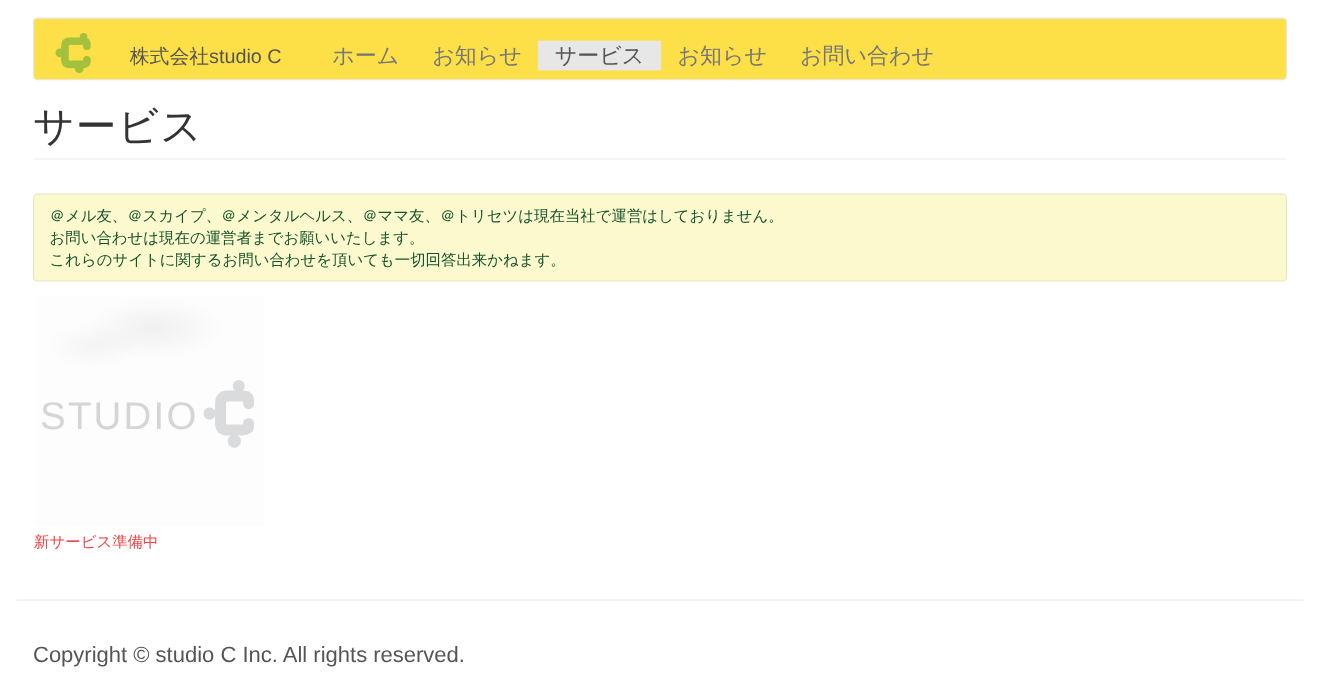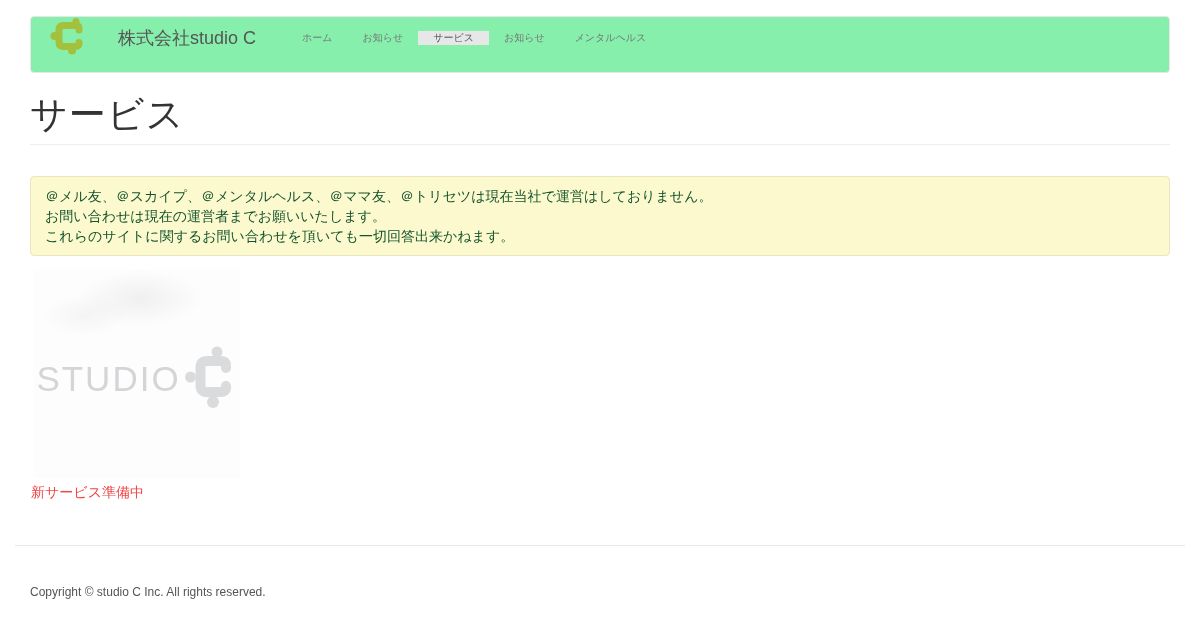--- a/index.html
+++ b/index.html
@@ -10,42 +10,42 @@
     color: #333;
     overflow: hidden;
   }
   .outer { padding: 0 15px; }
   .container { width: 1140px; margin: 0 auto; }
 
   
   .navbar {
     margin-top: 16px;
     height: 57px;
-    background: #86efac;
+    background: #fde047;
     border: 1px solid #e7e7e7;
     border-radius: 4px;
     display: flex;
-    align-items: flex-start;
+    align-items: flex-end;
   }
   .navbar-left { display: flex; align-items: center; }
   .logo-link { display: flex; align-items: center; margin-left: 19px; }
   .brand {
     margin-left: 30px;
     font-size: 18px;
     color: #555;
     text-decoration: none;
     white-space: nowrap;
   }
   .nav-menu { display: flex; align-items: stretch; margin-left: 31px; list-style: none; }
   .nav-menu li { display: flex; }
   .nav-link {
     display: flex;
     align-items: center;
     padding: 0 15px;
-    font-size: 10px;
+    font-size: 20px;
     color: #777;
     text-decoration: none;
     white-space: nowrap;
   }
   .nav-link.active { background: #e7e7e7; color: #555; }
 
   
   .page-header {
     margin-top: 22px;
     padding-bottom: 9px;
@@ -103,21 +103,21 @@
   }
 
   
   .footer-divider {
     margin-top: 43px;
     border: 0;
     border-top: 1px solid #e8e8e8;
   }
   .copyright {
     margin-top: 39px;
-    font-size: 12px;
+    font-size: 20px;
     color: #555;
   }
 </style>
 </head>
 <body>
 
 <div class="outer">
   <div class="container">
 
     
@@ -141,21 +141,21 @@
           <li>
               <a class="nav-link">お知らせ</a>
             </li>
           <li>
               <a class="nav-link active">サービス</a>
             </li>
           <li>
               <a class="nav-link">お知らせ</a>
             </li>
           <li>
-              <a class="nav-link">メンタルヘルス</a>
+              <a class="nav-link">お問い合わせ</a>
             </li>
         </ul>
       </div>
     </nav>
 
     
     <div class="page-header">
       <h1>サービス</h1>
     </div>
 

